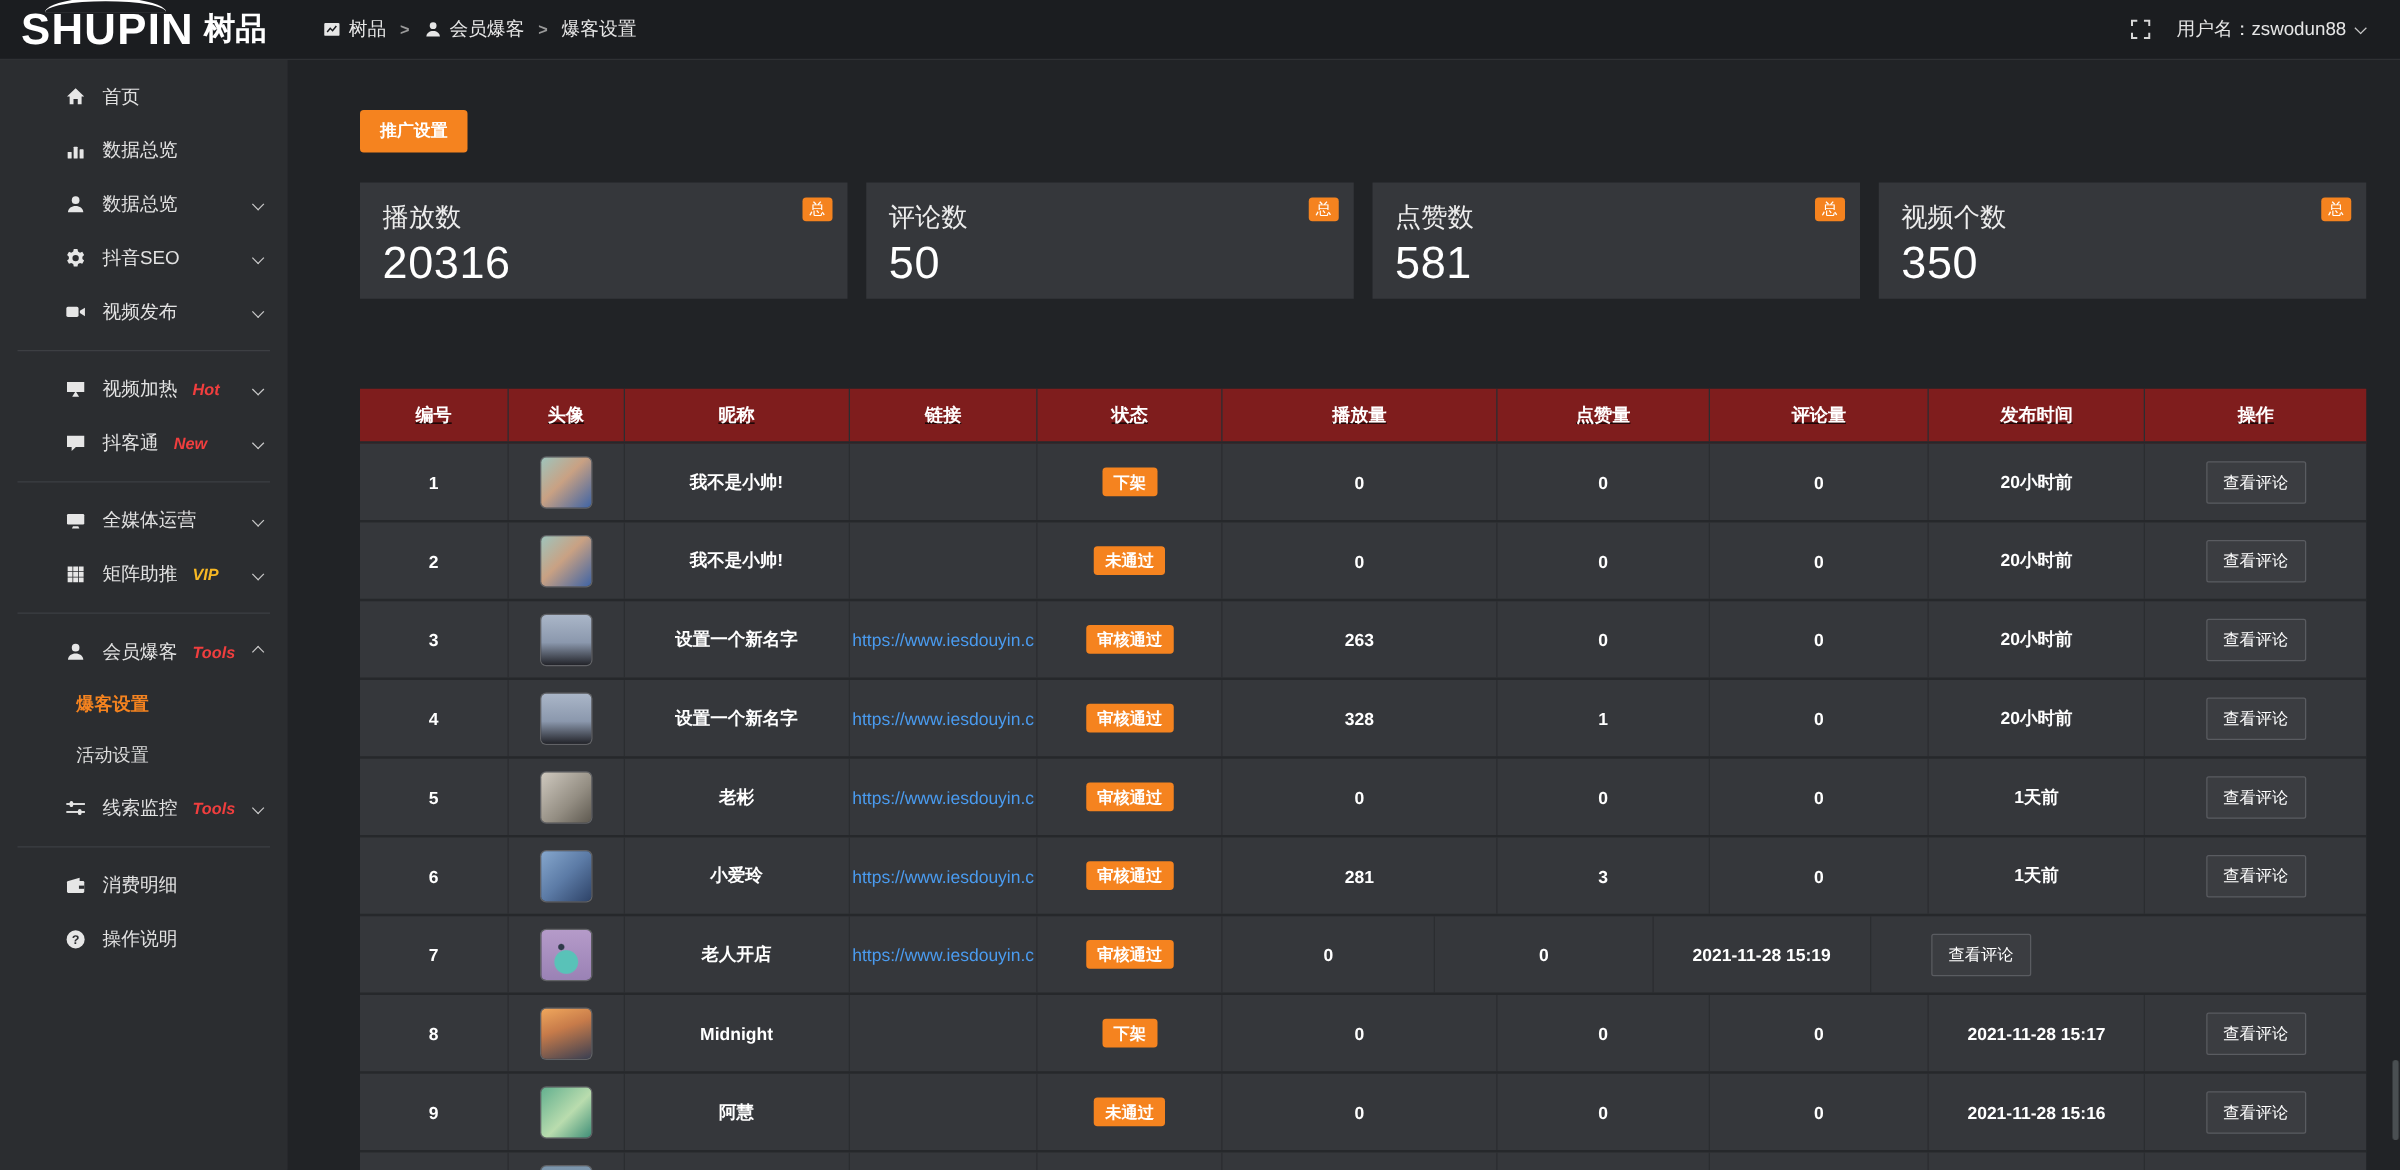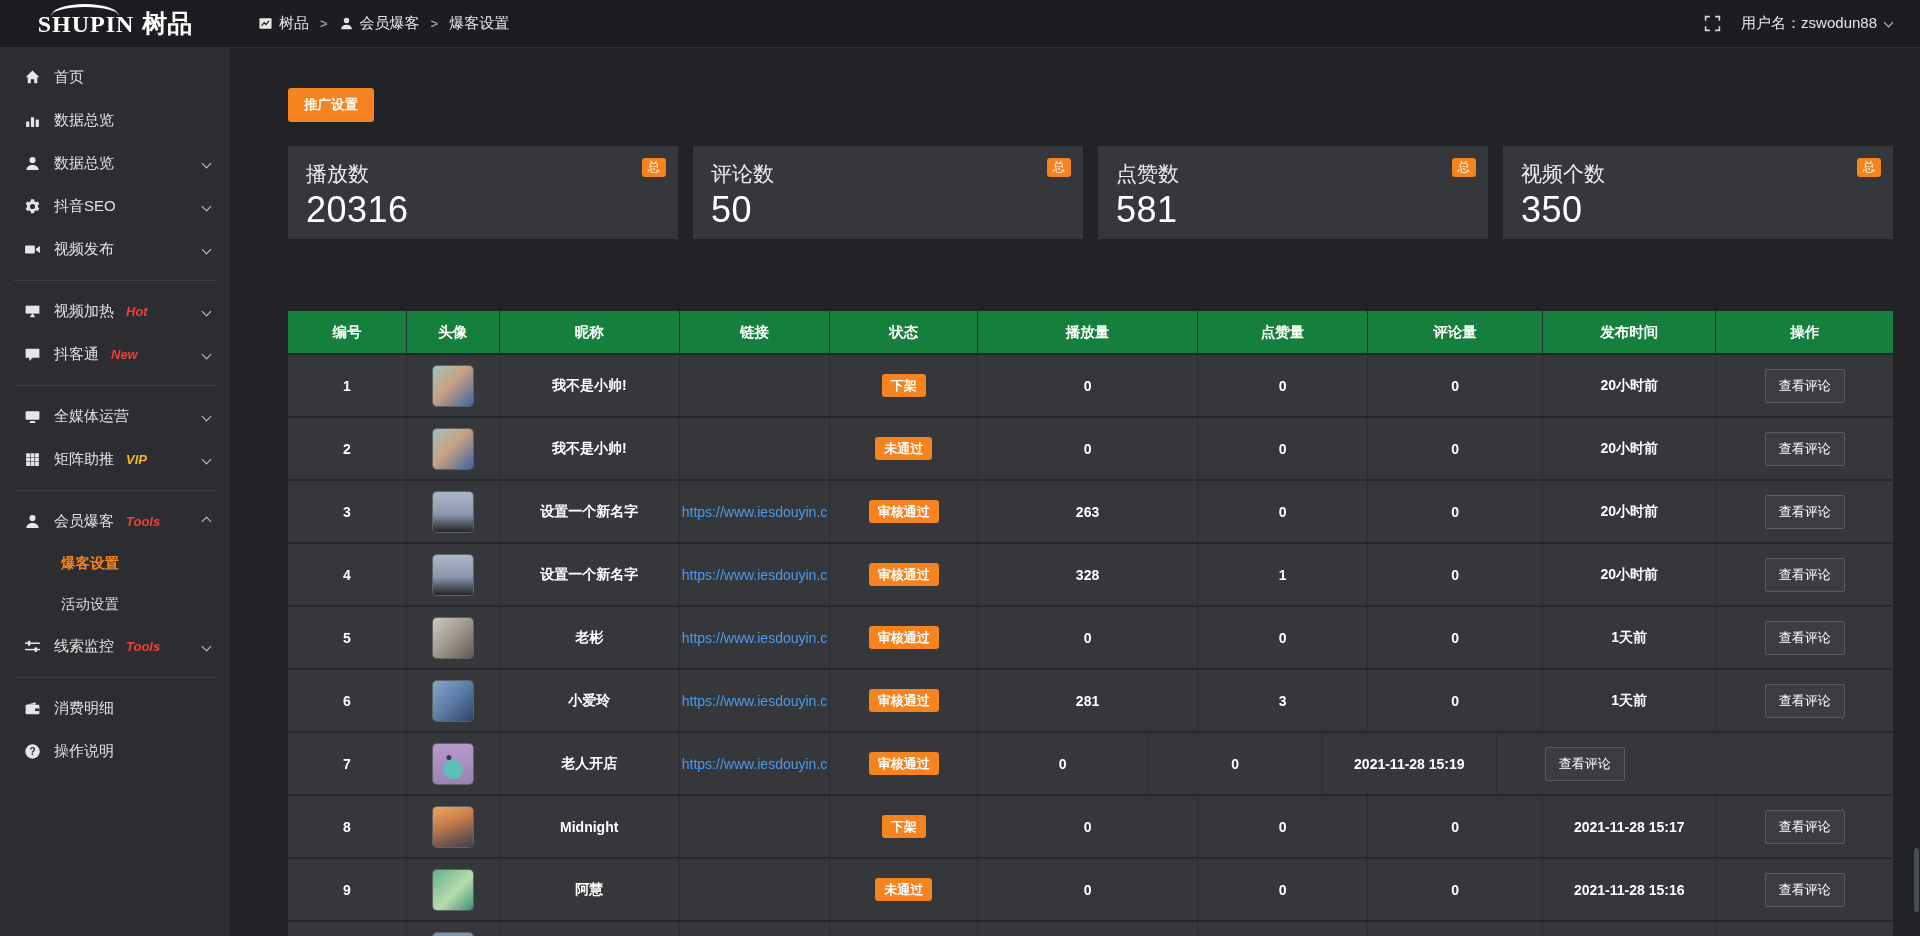--- a/index.html
+++ b/index.html
@@ -3,41 +3,41 @@
 <meta charset="utf-8">
 <style>
   *{box-sizing:border-box;margin:0;padding:0}
   html,body{width:1920px;height:936px;overflow:hidden;background:#212326;
     font-family:"Liberation Sans","DejaVu Sans",sans-serif;}
 
   
   .header{position:fixed;top:0;left:0;right:0;height:48px;background:#1b1d20;
     display:flex;align-items:center;z-index:10;border-bottom:1px solid #2f3134;}
   .logo{width:230px;display:flex;align-items:center;justify-content:center;gap:8px;flex:none;}
-  .logo-en{font-size:24px;font-weight:800;color:#fff;letter-spacing:1px;position:relative;line-height:1;font-family:Liberation Serif, serif;}
+  .logo-en{font-size:35px;font-weight:800;color:#fff;letter-spacing:1px;position:relative;line-height:1;}
   .logo-en::before{content:"";position:absolute;left:14%;top:-8px;width:70%;height:9px;
     border-top:3px solid #fff;border-radius:50% / 100% 100% 0 0;}
   .logo-zh{font-size:25px;font-weight:700;color:#fff;line-height:1;}
   .breadcrumb{display:flex;align-items:center;margin-left:28px;gap:11px;color:#e6e6e6;font-size:15px;}
   .bc-item{display:flex;align-items:center;gap:6px;cursor:pointer;}
   .bc-icon{width:15px;height:15px;display:flex;}
   .bc-icon svg{width:100%;height:100%;fill:#e6e6e6;}
   .bc-sep{color:#9a9a9a;font-size:13px;font-weight:700;}
   .header-right{margin-left:auto;display:flex;align-items:center;gap:20px;padding-right:28px;color:#e6e6e6;font-size:15px;}
   .fs-icon{width:17px;height:17px;display:flex;cursor:pointer;}
   .fs-icon svg{width:100%;height:100%;}
   .user-chip{display:flex;align-items:center;cursor:pointer;}
   .chev{width:7px;height:7px;border-right:1.6px solid #c9c9c9;border-bottom:1.6px solid #c9c9c9;
     transform:rotate(45deg);display:inline-block;flex:none;}
   .chev.up{transform:rotate(-135deg);}
   .user-chip .chev{margin-left:8px;margin-top:-3px;}
 
   
   .sidebar{position:fixed;top:48px;left:0;width:230px;bottom:0;background:#2b2d30;padding-top:8px;z-index:5;}
-  .mi{display:flex;align-items:center;height:43px;padding:0 20px 0 24px;cursor:pointer;color:#e2e2e2;}
+  .mi{display:flex;align-items:center;height:43px;padding:0 20px 0 24px;cursor:pointer;color:#e2e2e2;margin-left:28px;}
   .mi-icon{width:17px;height:17px;display:flex;flex:none;}
   .mi-icon svg{width:100%;height:100%;fill:#e6e6e6;}
   .mi-label{margin-left:13px;font-size:15px;white-space:nowrap;}
   .mi-tag{margin-left:12px;font-size:13px;font-style:italic;font-weight:700;}
   .mi .chev{margin-left:auto;}
   .sub{display:flex;align-items:center;height:41px;padding-left:61px;font-size:14.5px;color:#dcdcdc;cursor:pointer;}
   .sub.active{color:#f5831f;font-weight:700;}
   .sb-divider{height:1px;background:#3d3f43;margin:9px 14px;}
 
   
@@ -49,21 +49,21 @@
   .cards{display:flex;gap:15px;margin-top:24px;}
   .card{flex:1;height:93px;background:#35373b;position:relative;padding:14px 18px;}
   .card-label{font-size:21px;color:#ededed;}
   .card-value{font-size:36px;color:#fff;margin-top:0;font-weight:400;letter-spacing:.5px;line-height:1.2;}
   .card-badge{position:absolute;top:12px;right:12px;background:#f5831f;color:#fff;
     font-size:12.5px;padding:3px 6px;border-radius:3px;line-height:1;}
 
   
   .table{margin-top:72px;}
   .tr{display:flex;background:#35373b;border-bottom:2px solid #26282b;}
-  .tr.head{background:#15803d;height:44px;}
+  .tr.head{background:#7f1d1d;height:44px;text-decoration:underline;}
   .tr:not(.head){height:63px;}
   .td{display:flex;align-items:center;justify-content:center;border-right:1px solid #2b2d30;
     overflow:hidden;color:#fff;font-size:14px;font-weight:600;white-space:nowrap;}
   .td:last-child{border-right:none;}
   .tr.head .td{font-weight:700;font-size:14.5px;}
   .c0{width:7.4%}.c1{width:5.8%}.c2{width:11.2%}.c3{width:9.4%}.c4{width:9.2%}
   .c5{width:13.7%}.c6{width:10.6%}.c7{width:10.9%}.c8{width:10.8%}.c9{width:11%}
 
   .avatar{width:40px;height:40px;border-radius:4px;box-shadow:0 0 0 1px rgba(255,255,255,.22);flex:none;}
   .avatar.boy-portrait{background:linear-gradient(135deg,#9fc4bc 0%,#c9a183 45%,#3f64a5 100%);}

